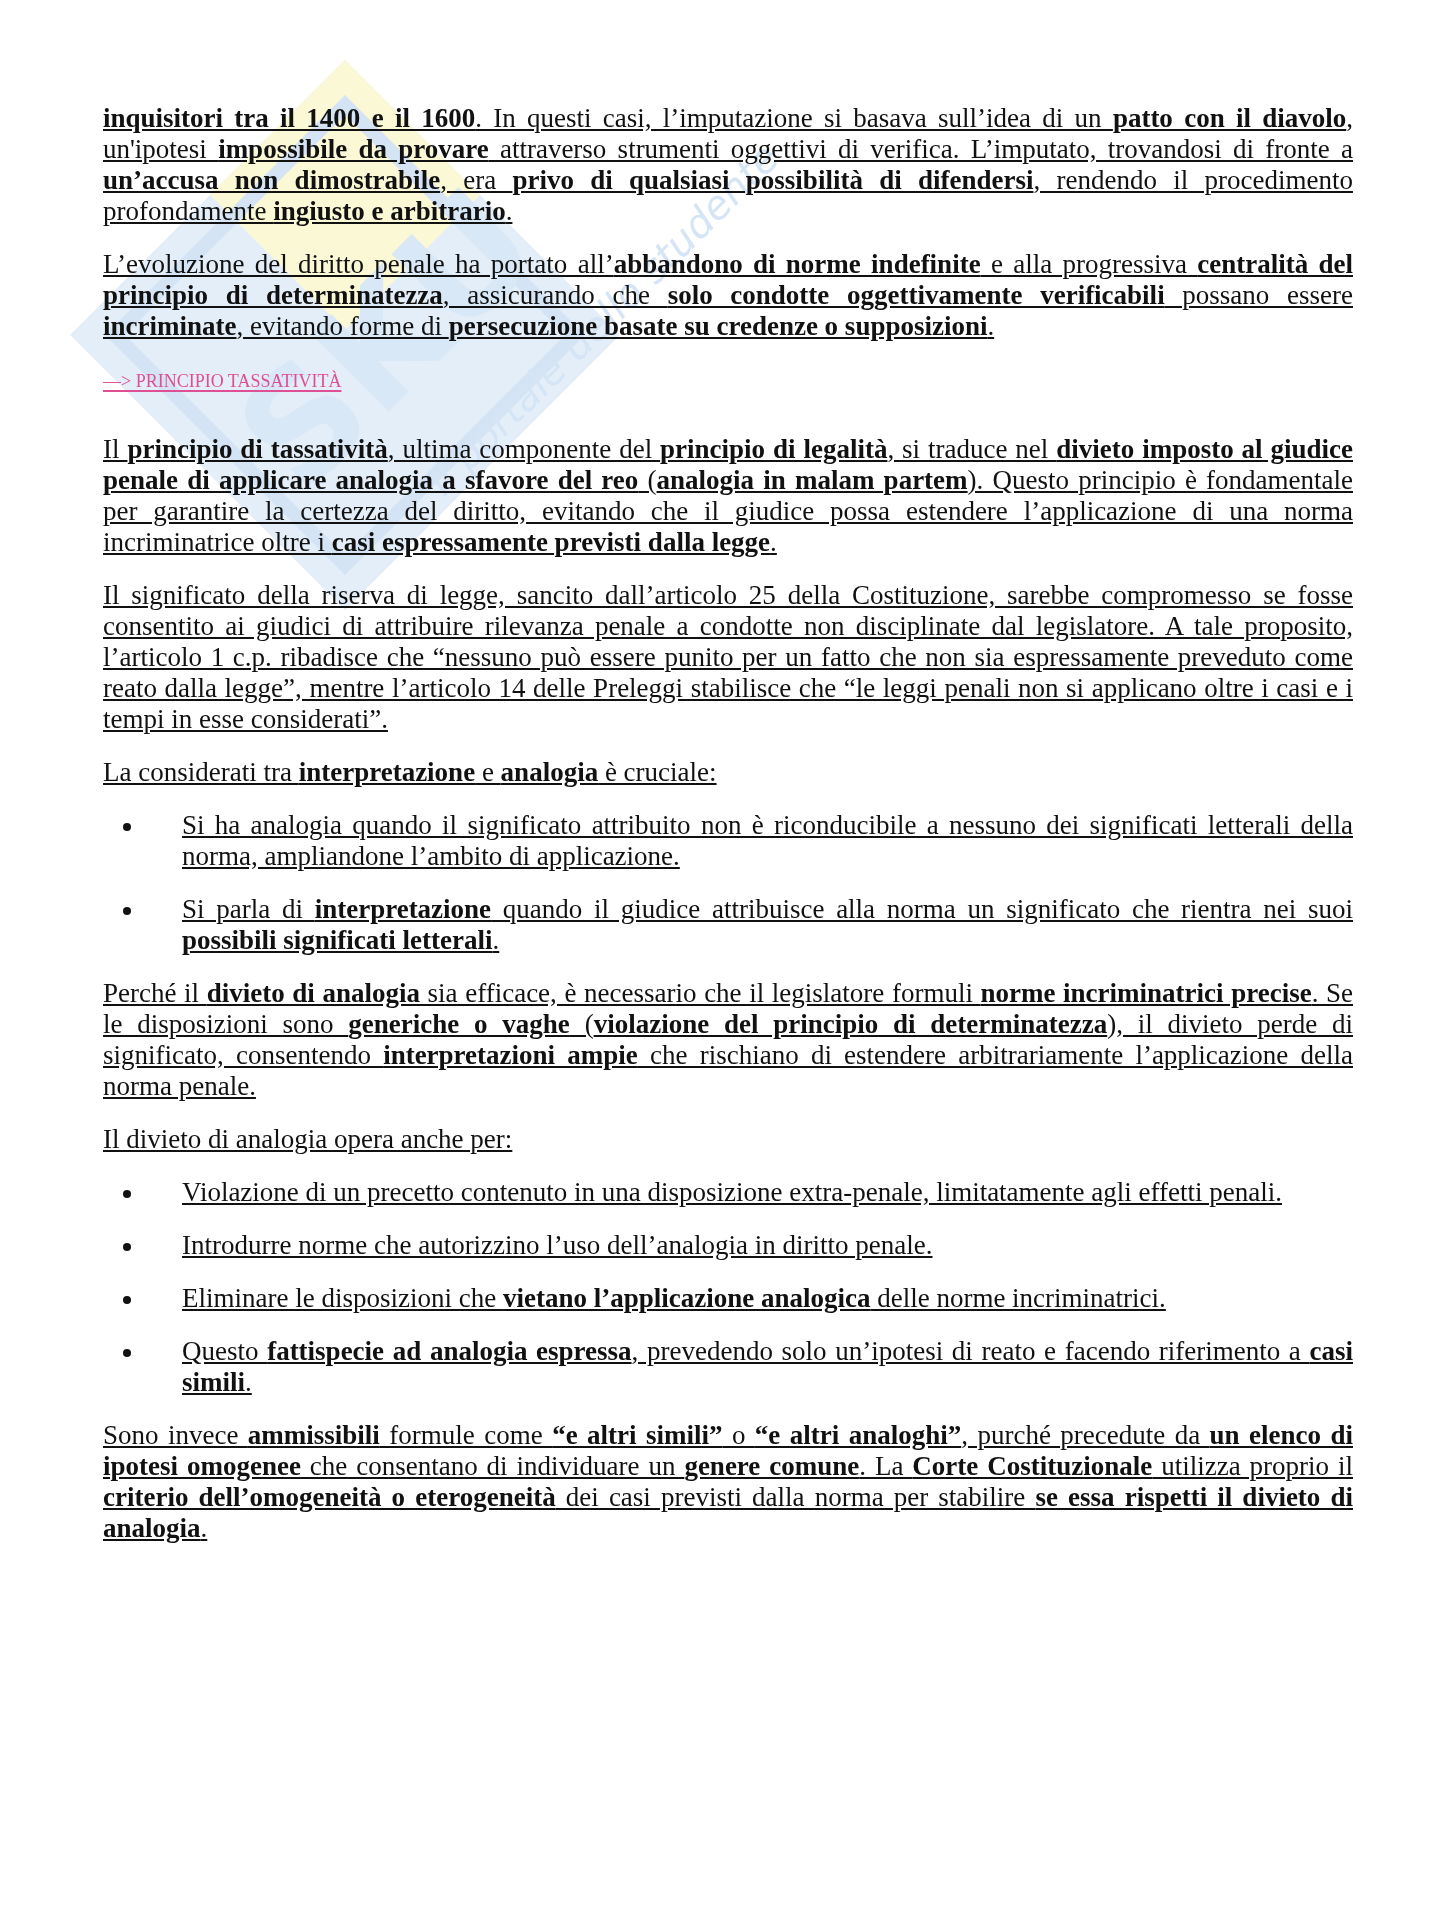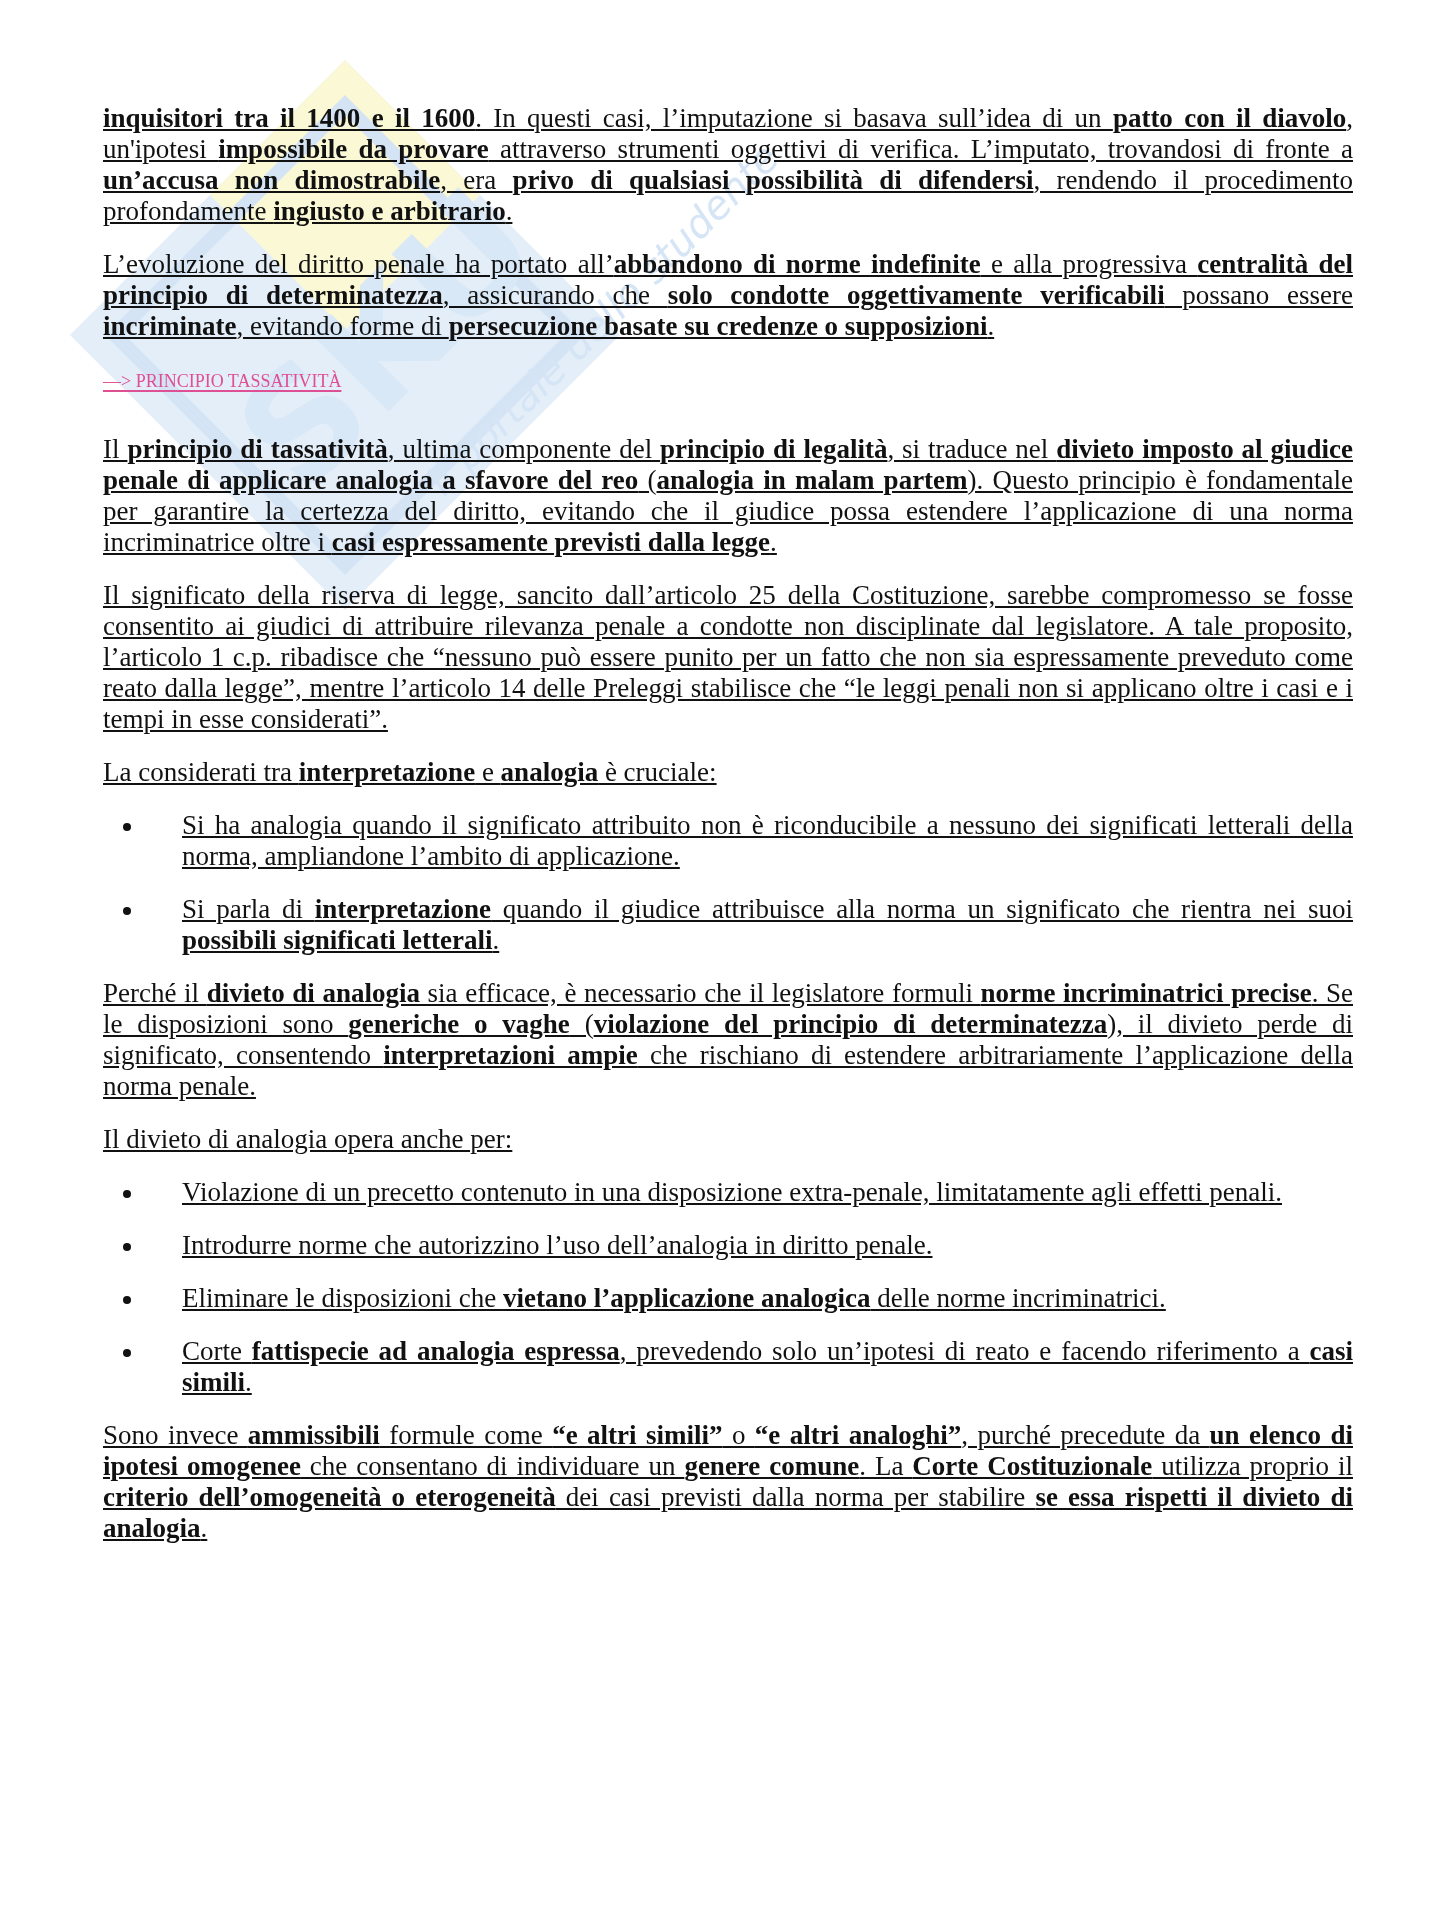--- a/index.html
+++ b/index.html
@@ -64,17 +64,17 @@
       <li>
         <span class="bullet-dot"></span>
         <p><span>Introdurre norme che autorizzino l’uso dell’analogia in diritto penale.</span></p>
       </li>
       <li>
         <span class="bullet-dot"></span>
         <p><span>Eliminare le disposizioni che </span><b>vietano l’applicazione analogica</b><span> delle norme incriminatrici.</span></p>
       </li>
       <li>
         <span class="bullet-dot"></span>
-        <p><span>Corte </span><b>fattispecie ad analogia espressa</b><span>, prevedendo solo un’ipotesi di reato e facendo riferimento a </span><b>casi simili</b><span>.</span></p>
+        <p><span>Questo </span><b>fattispecie ad analogia espressa</b><span>, prevedendo solo un’ipotesi di reato e facendo riferimento a </span><b>casi simili</b><span>.</span></p>
       </li>
     </ul>
     <p class="block"><span>Sono invece </span><b>ammissibili</b><span> formule come </span><b>“e altri simili”</b><span> o </span><b>“e altri analoghi”</b><span>, purché precedute da </span><b>un elenco di ipotesi omogenee</b><span> che consentano di individuare un </span><b>genere comune</b><span>. La </span><b>Corte Costituzionale</b><span> utilizza proprio il </span><b>criterio dell’omogeneità o eterogeneità</b><span> dei casi previsti dalla norma per stabilire </span><b>se essa rispetti il divieto di analogia</b><span>.</span></p>
   </div>
 
 </body></html>

